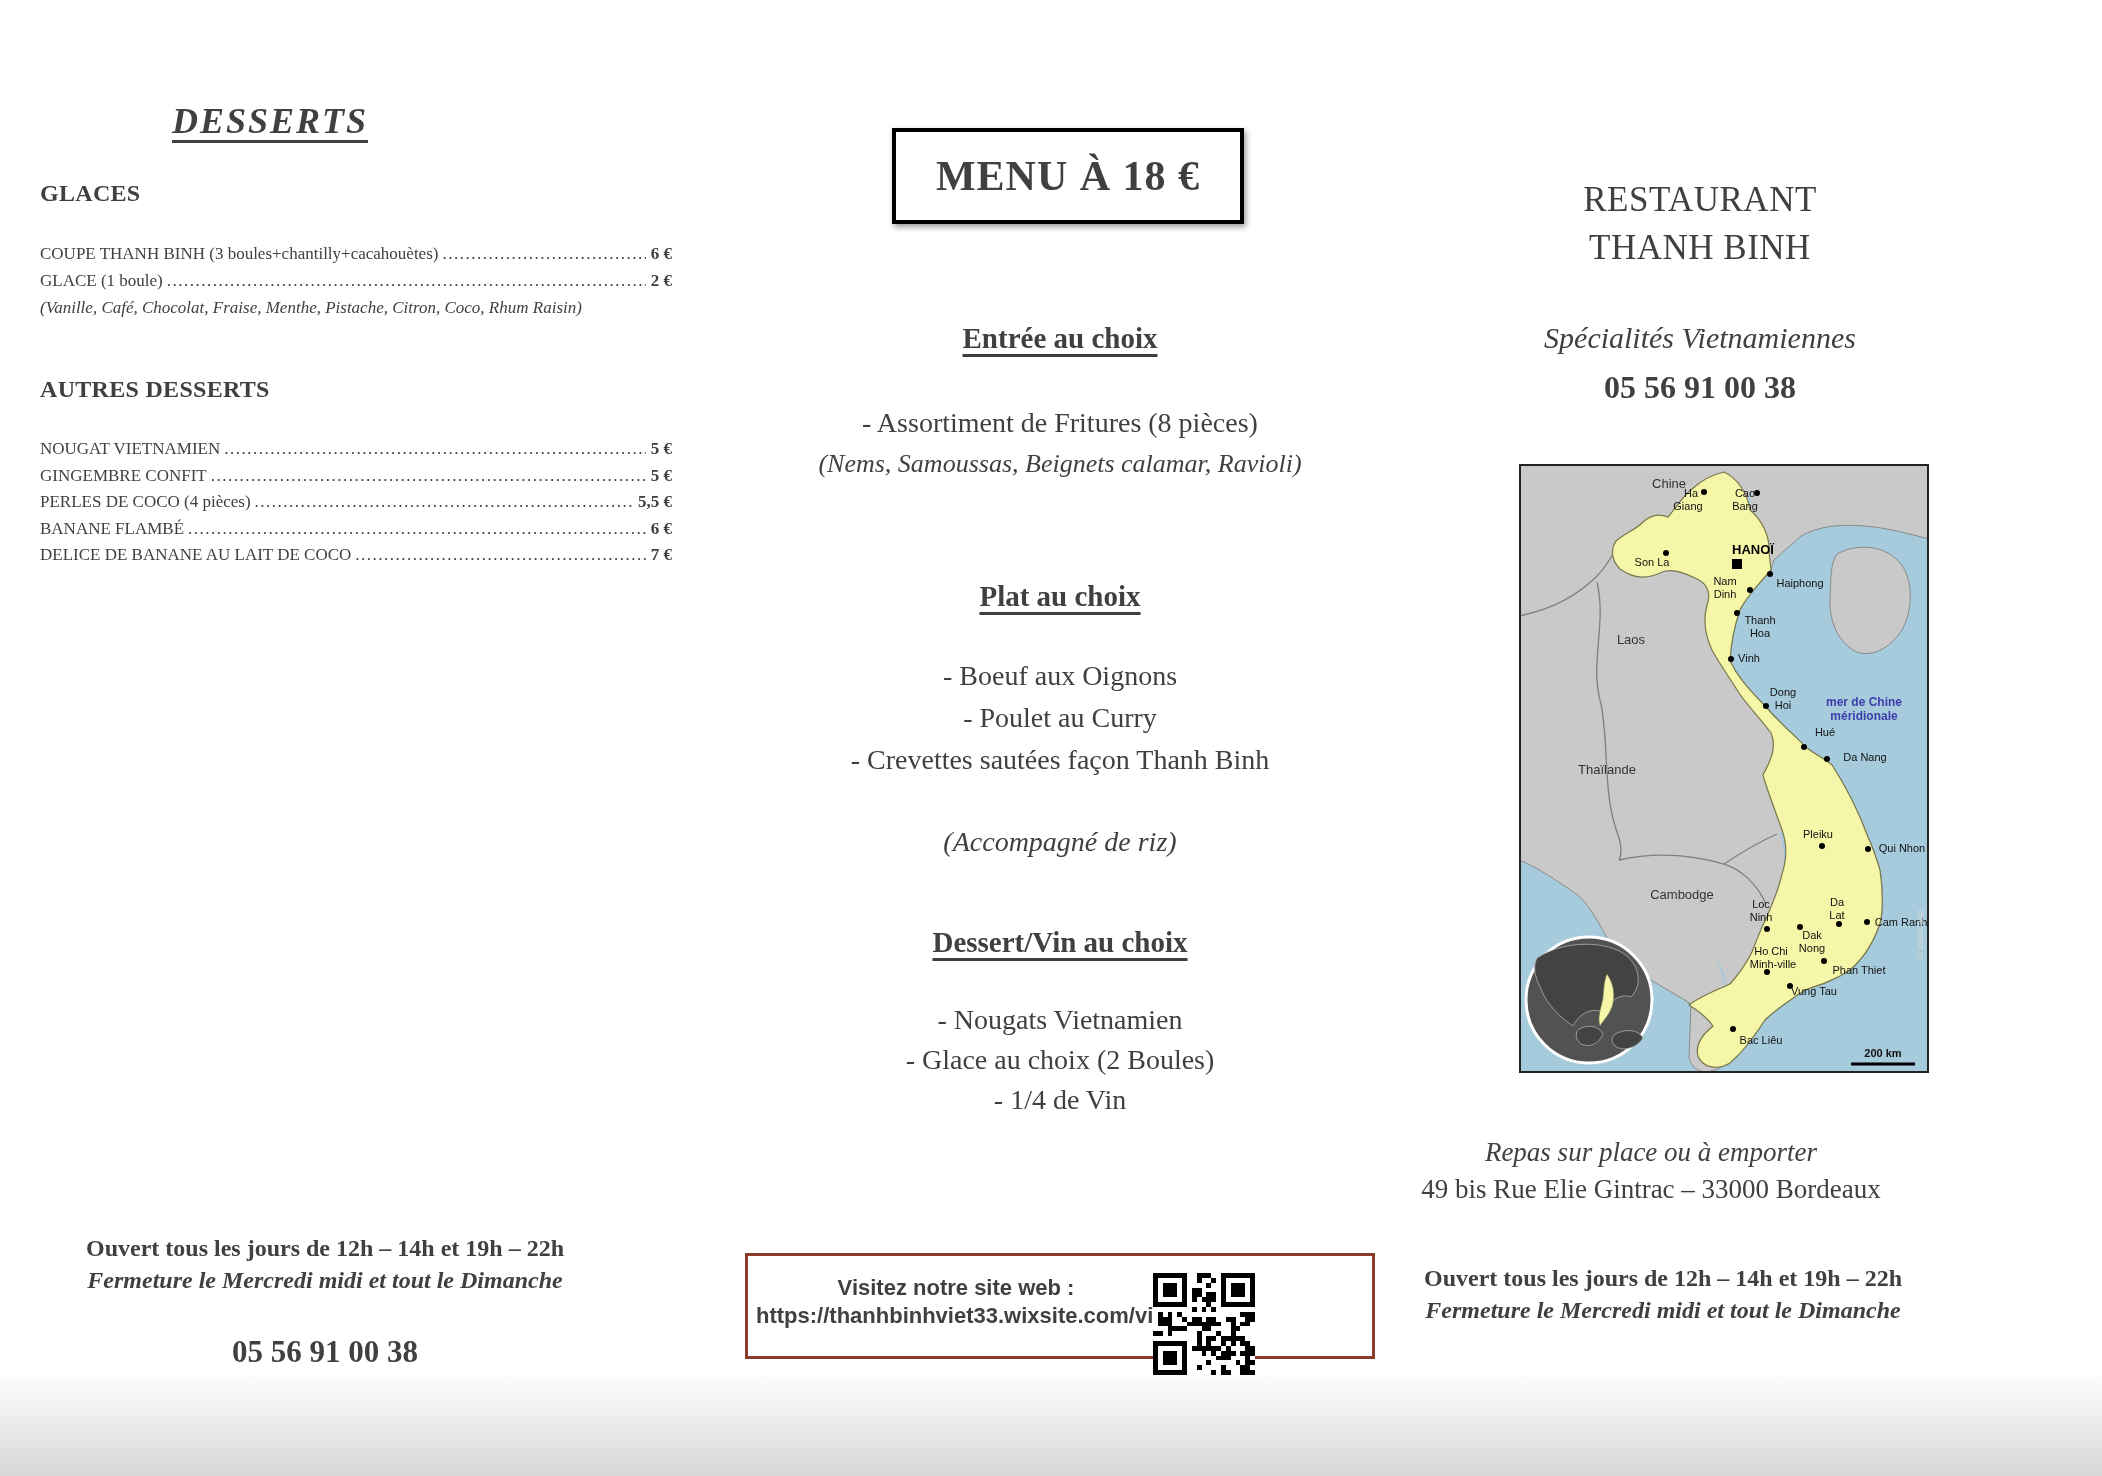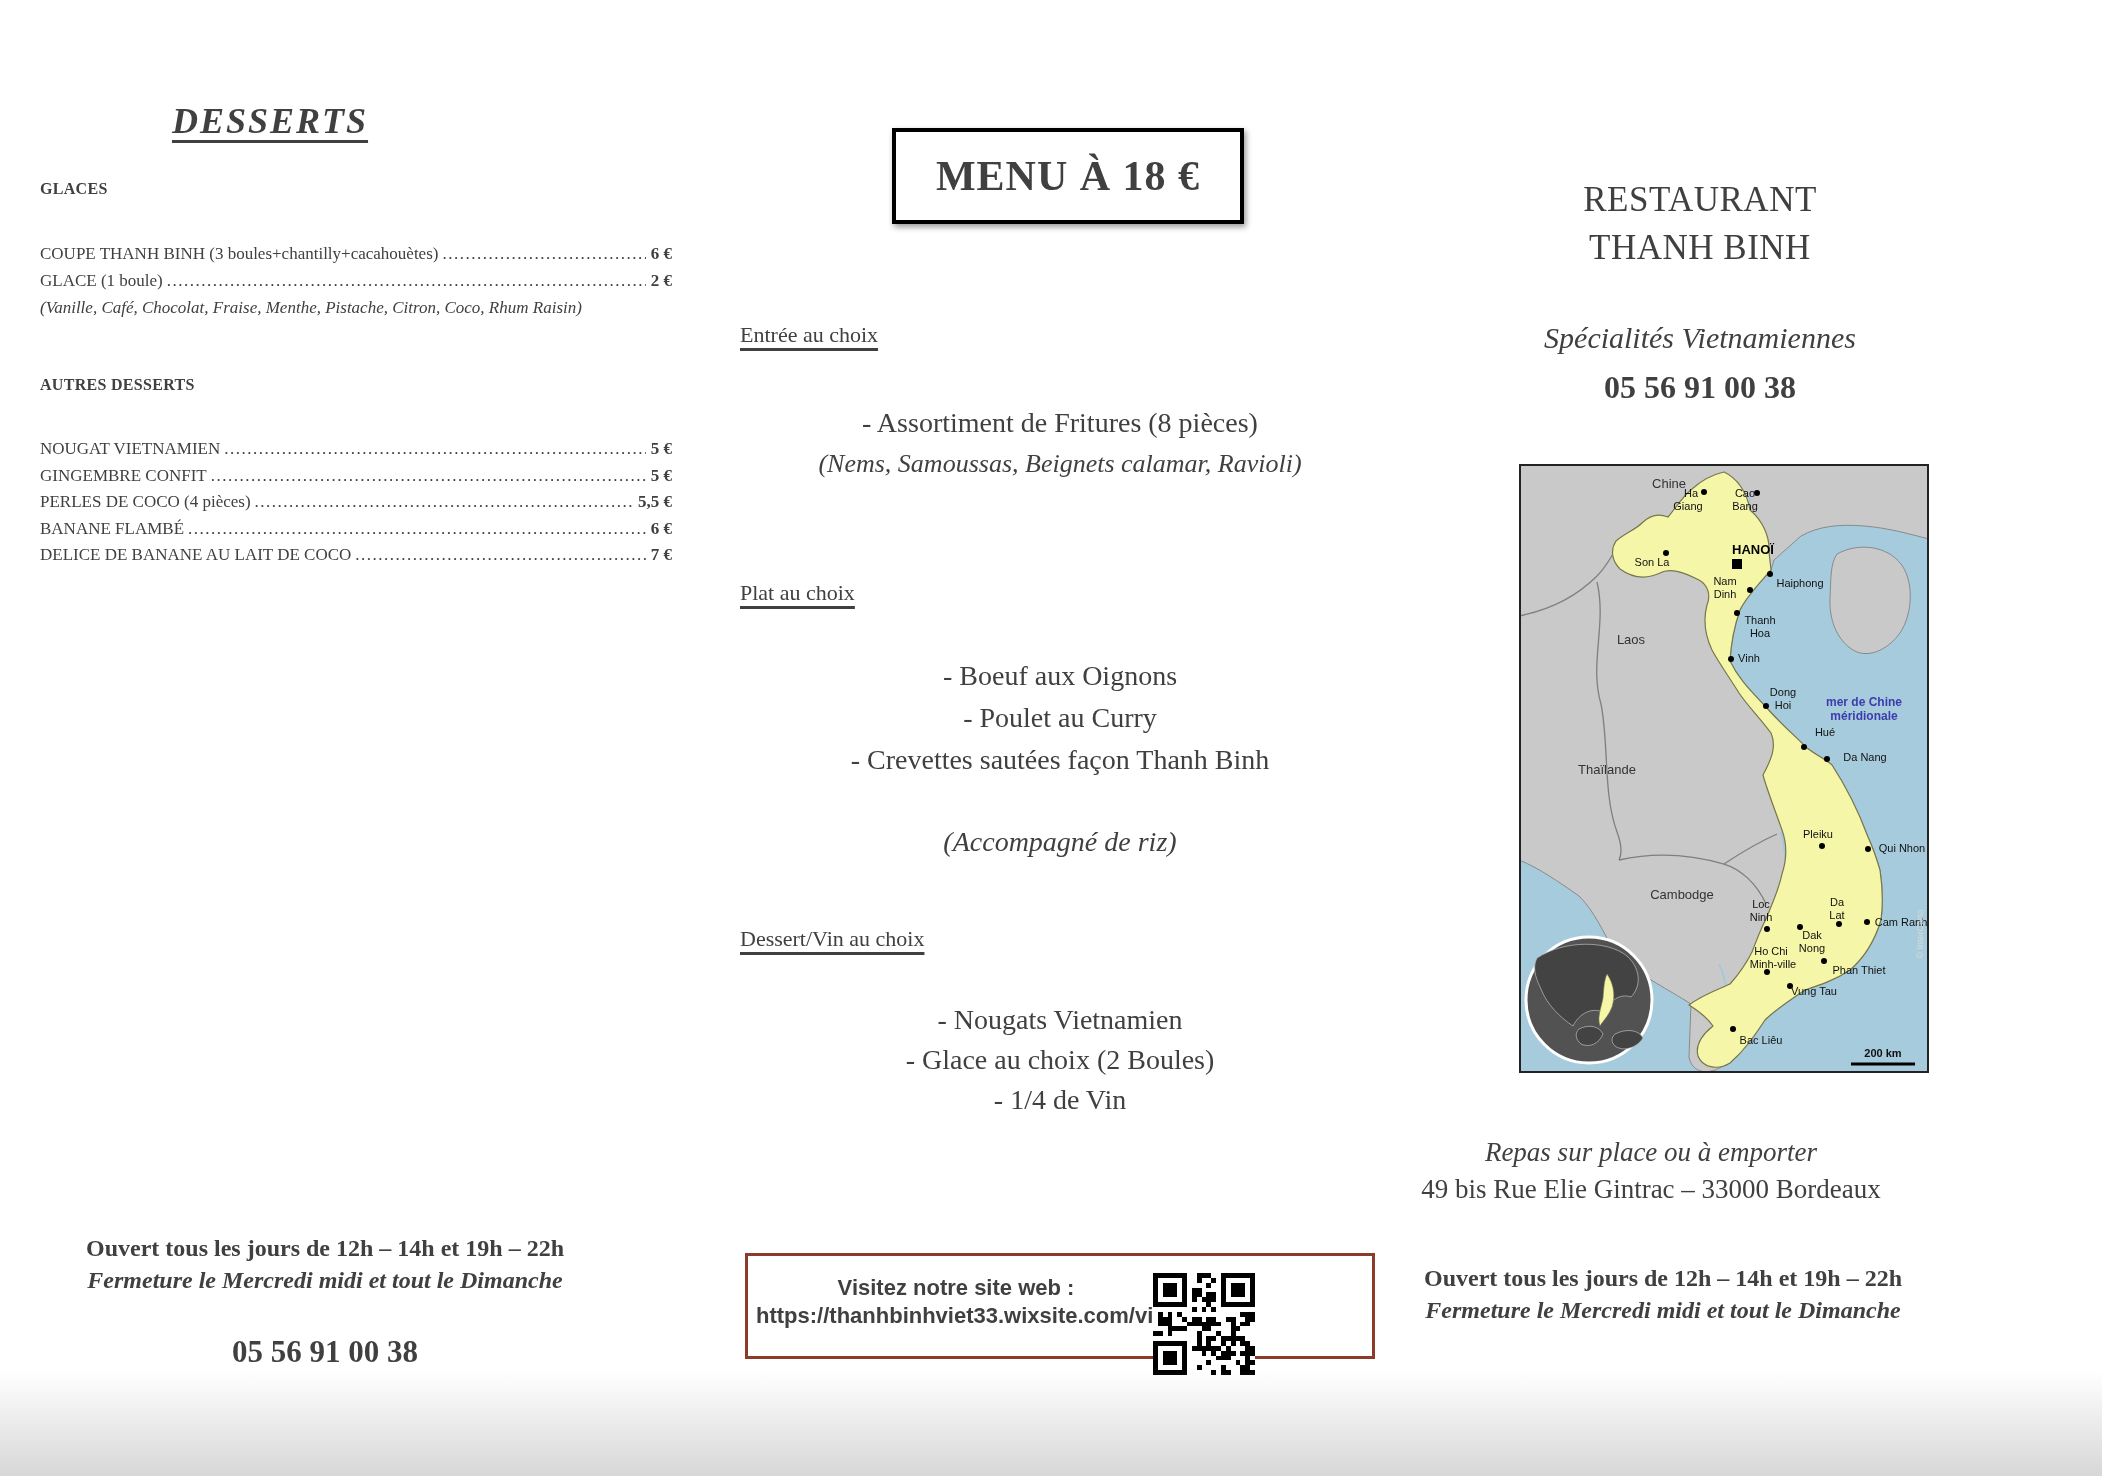--- a/index.html
+++ b/index.html
@@ -13,21 +13,21 @@
     background:linear-gradient(rgba(255,255,255,0), #d7d7d7); pointer-events:none;
   }
   .abs { position:absolute; }
 
   
   .dessert-title {
     left:40px; top:100px; width:460px; text-align:center;
     font-size:36px; font-weight:bold; font-style:italic; letter-spacing:2px;
     text-decoration:underline; text-decoration-thickness:3px; text-underline-offset:7px;
   }
-  .cat-header { font-size:16px; font-weight:bold; letter-spacing:0.3px; }
+  .cat-header { font-size:24px; font-weight:bold; letter-spacing:0.3px; }
   .glaces-header { left:40px; top:180px; }
   .autres-header { left:40px; top:376px; }
   .price-list { left:40px; top:240px; width:632px; font-size:17px; line-height:27px; }
   .autres-list { top:436px; line-height:26.5px; }
   .row { display:flex; align-items:baseline; }
   .row .nm { white-space:nowrap; }
   .row .dots { flex:1; overflow:hidden; white-space:nowrap; margin:0 5px 0 4px; }
   .row .dots::after { content:"....................................................................................................."; letter-spacing:1.5px; }
   .row .pr { font-weight:bold; white-space:nowrap; }
   .flavors { font-style:italic; text-align:justify; }
@@ -36,21 +36,21 @@
   .left-phone { left:45px; top:1334px; width:560px; text-align:center; font-size:31px; font-weight:bold; }
 
   
   .menu-box {
     left:892px; top:128px; width:352px; height:96px; box-sizing:border-box;
     border:4px solid #000; background:#fff; box-shadow:2px 3px 6px rgba(0,0,0,.4);
     display:flex; align-items:center; justify-content:center;
     font-size:42px; font-weight:bold; letter-spacing:1px;
   }
   .sec-header {
-    left:740px; width:640px; text-align:left; font-size:22px; font-weight:normal;
+    left:740px; width:640px; text-align:center; font-size:29px; font-weight:bold;
     text-decoration:underline; text-decoration-thickness:3px; text-underline-offset:6px;
   }
   .sec-items { left:740px; width:640px; text-align:center; font-size:28px; line-height:41px; }
   .sec-items .it-italic { font-style:italic; font-size:26px; }
   .sec-note { left:740px; width:640px; text-align:center; font-size:28px; font-style:italic; }
 
   .web-box {
     left:745px; top:1253px; width:630px; height:106px; box-sizing:border-box;
     border:3px solid #8c3b2b; background:#fff;
   }

